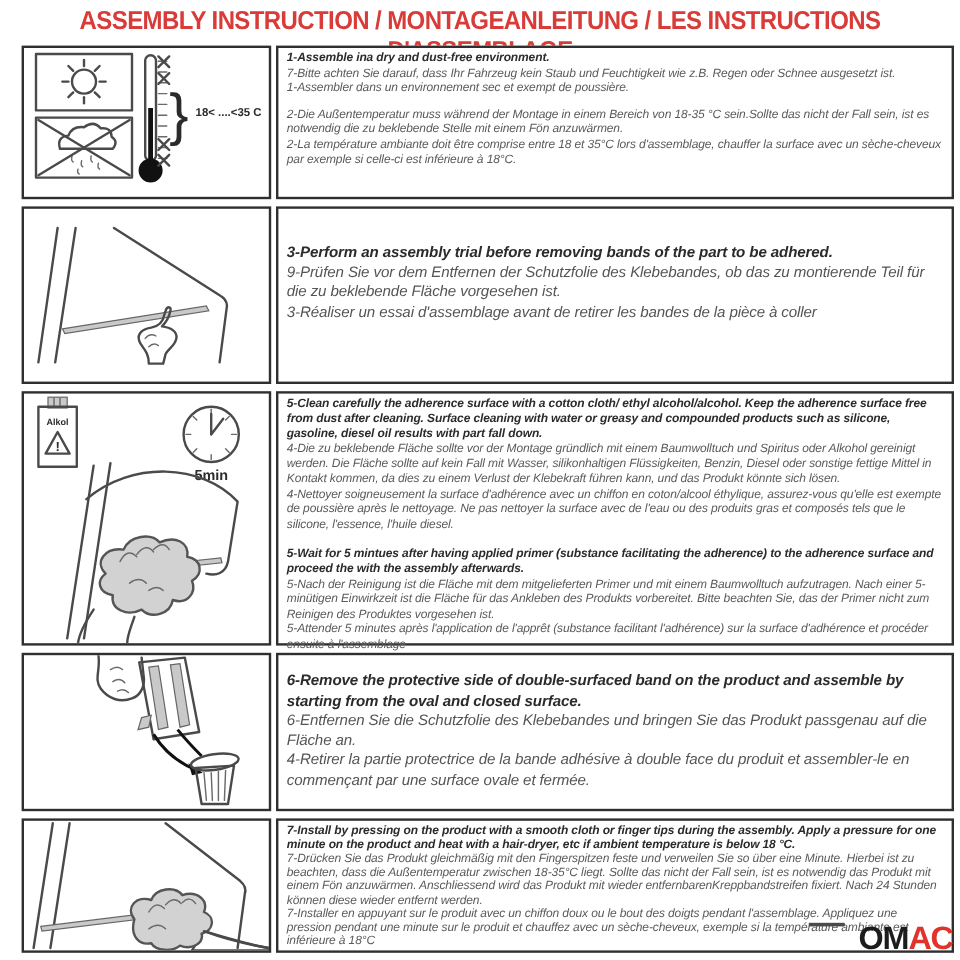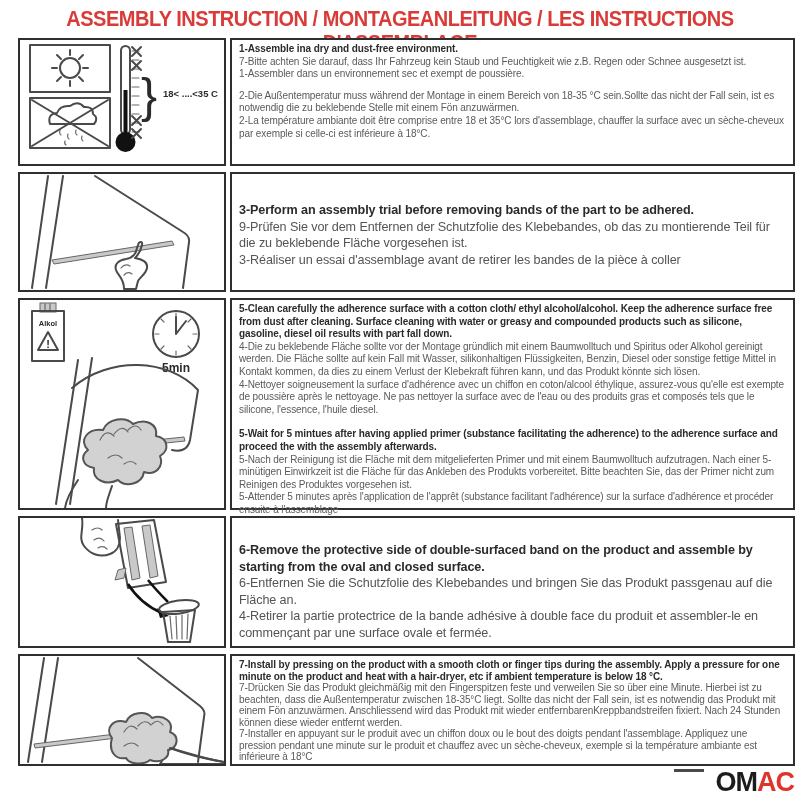--- a/index.html
+++ b/index.html
@@ -6,24 +6,24 @@
   .page{position:relative;width:800px;height:800px;background:#fff;overflow:hidden;
         font-family:"Liberation Sans",sans-serif;}
   .title{margin:8px 0 0 0;text-align:center;font-size:20px;font-weight:800;
          letter-spacing:-0.5px;color:#d93b38;transform:scaleY(1.08);}
   .rows{position:absolute;top:38px;left:18px;right:5px;}
   .row{display:flex;gap:4px;margin-bottom:6px;}
   .art{width:208px;flex:none;border:2px solid #2f2f2f;background:#fff;box-sizing:border-box;}
   .art svg{display:block;width:100%;height:100%;}
   .txt{flex:1;border:2px solid #2f2f2f;background:#fff;box-sizing:border-box;
        padding:3px 8px 2px 7px;}
-  .r1{height:128px}.r2{height:120px}.r3{height:212px}.r4{height:132px}.r5{height:112px}
+  .r1{height:128px}.r2{height:148px}.r3{height:212px}.r4{height:132px}.r5{height:112px}
   .r2 .txt{padding-top:28px}
-  .r4 .txt{padding-top:24px}
-  p{margin:0;}
+  .r4 .txt{padding-top:13px}
+  p{margin:0;font-style:italic;}
   .s{font-size:10px;line-height:12.6px;color:#5a5a5a;letter-spacing:-0.1px;}
   .m{font-size:12.6px;line-height:16.6px;color:#545454;letter-spacing:-0.1px;}
   .xs{font-size:10px;line-height:11.5px;color:#5a5a5a;letter-spacing:-0.1px;}
   .b{font-weight:700;color:#2b2b2b;}
   .gap{height:12px;}
   .gap-s{height:9px;}
   .logo{position:absolute;right:6px;bottom:4px;display:flex;align-items:flex-start;}
   .logo-dash{width:30px;height:3px;background:#4a4a4a;margin-right:12px;}
   .logo-text{font-size:27px;font-weight:900;letter-spacing:-1px;line-height:1;}
   .lg-black{color:#1c1c1c;} .lg-red{color:#e0332b;}

